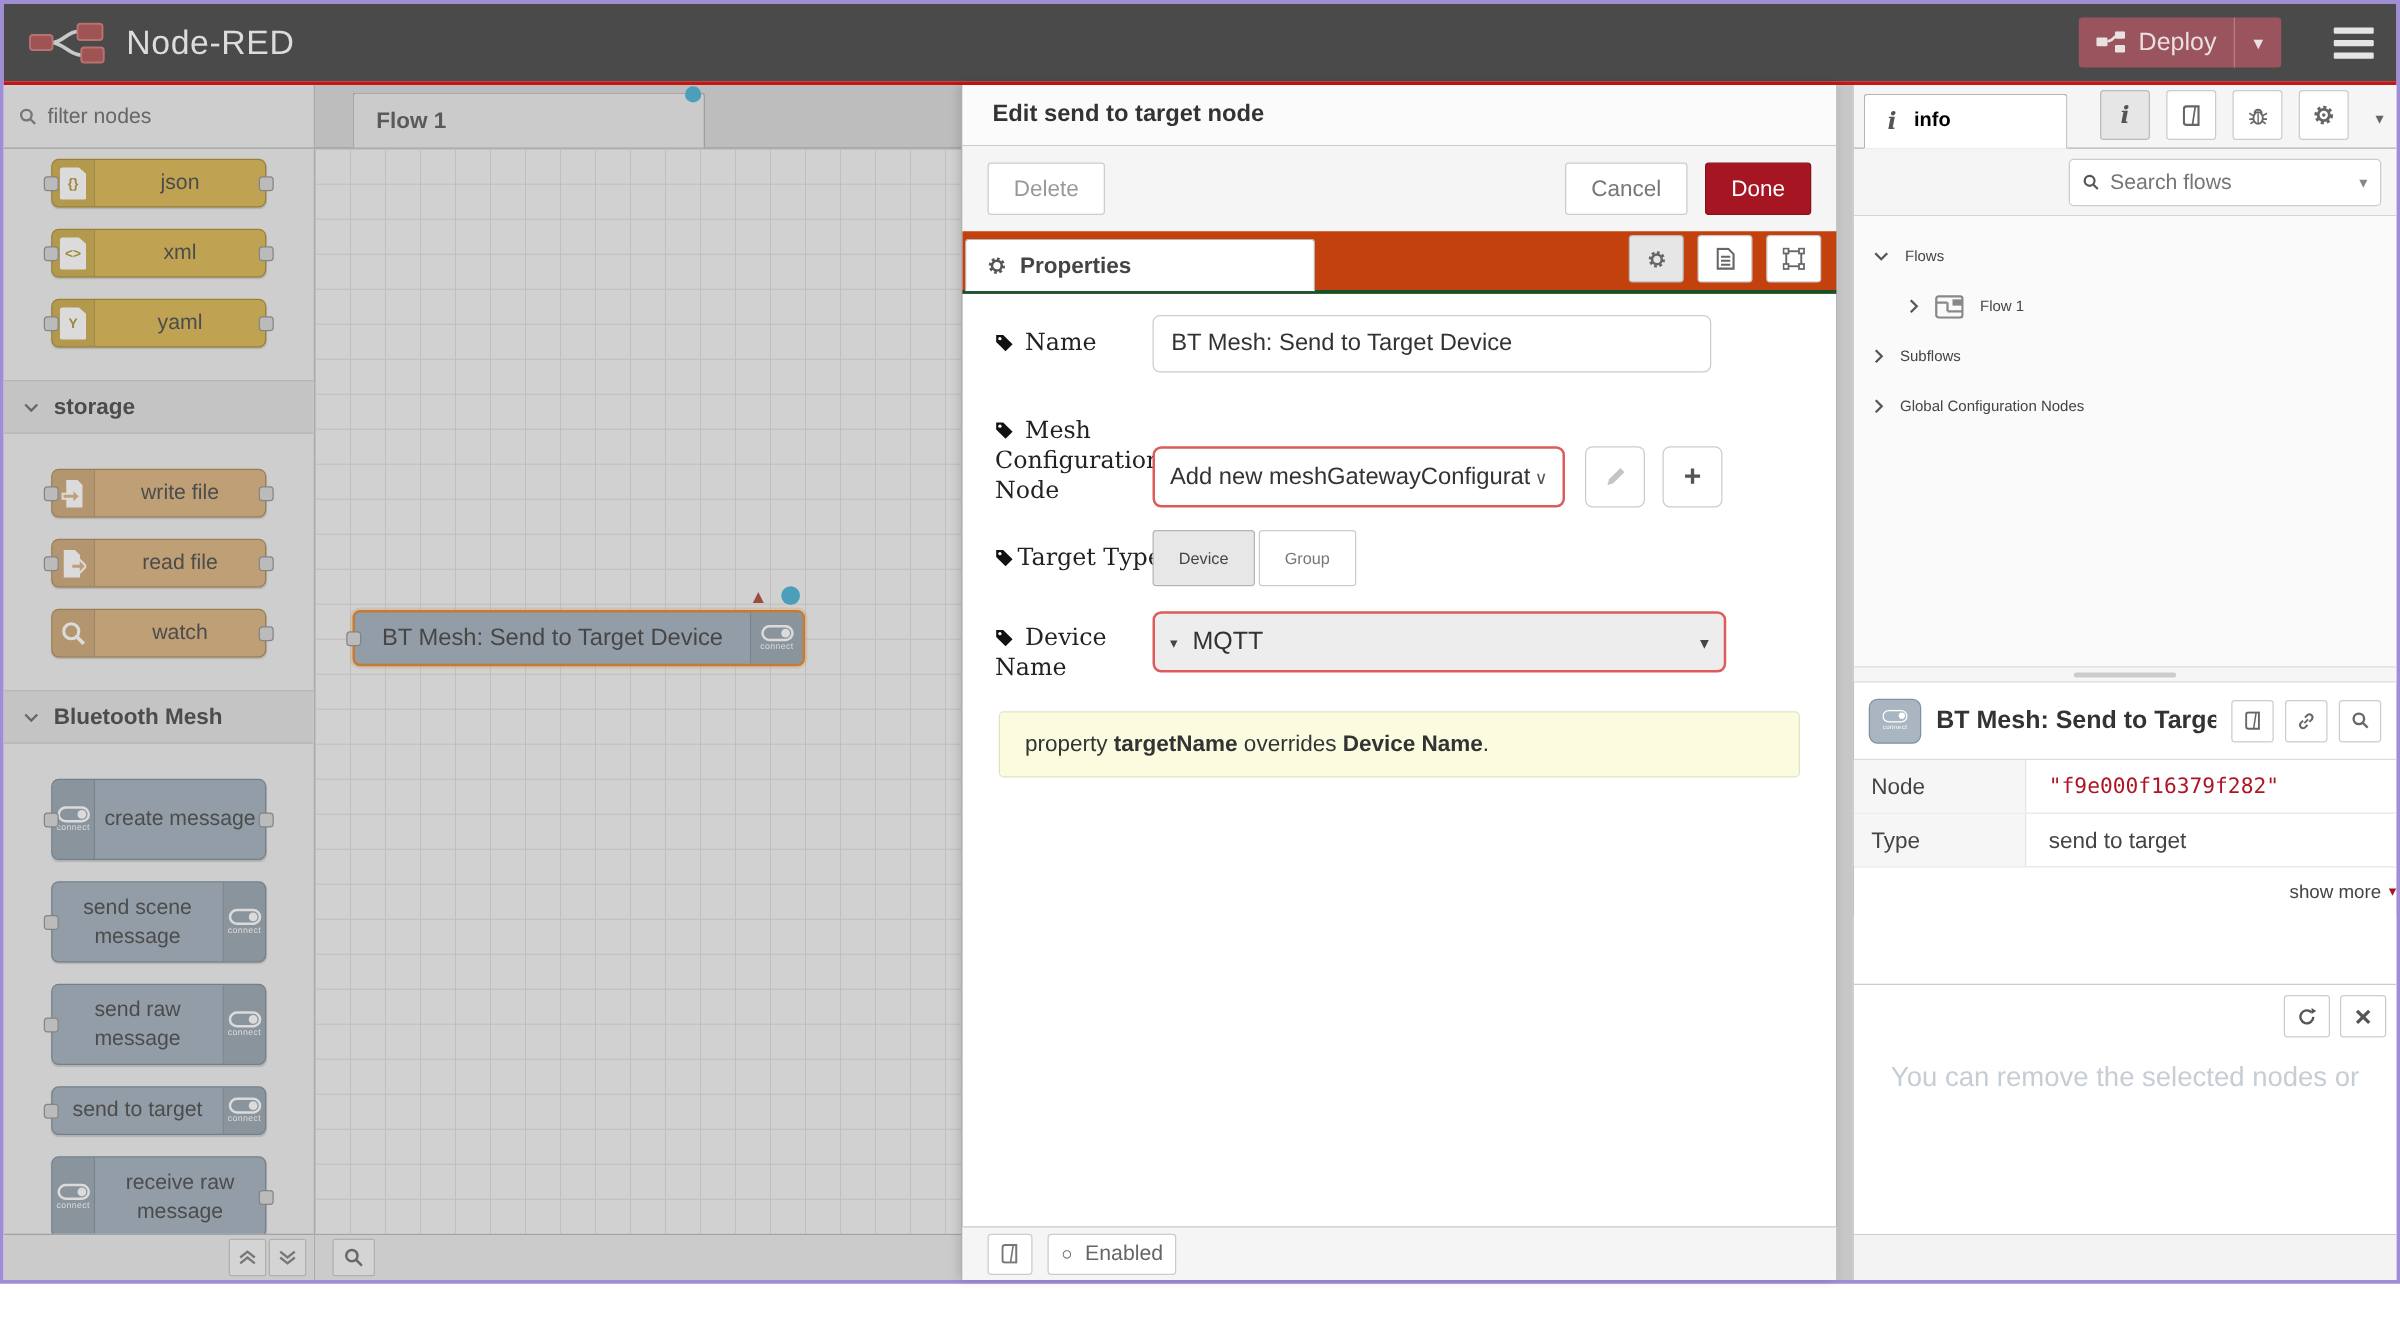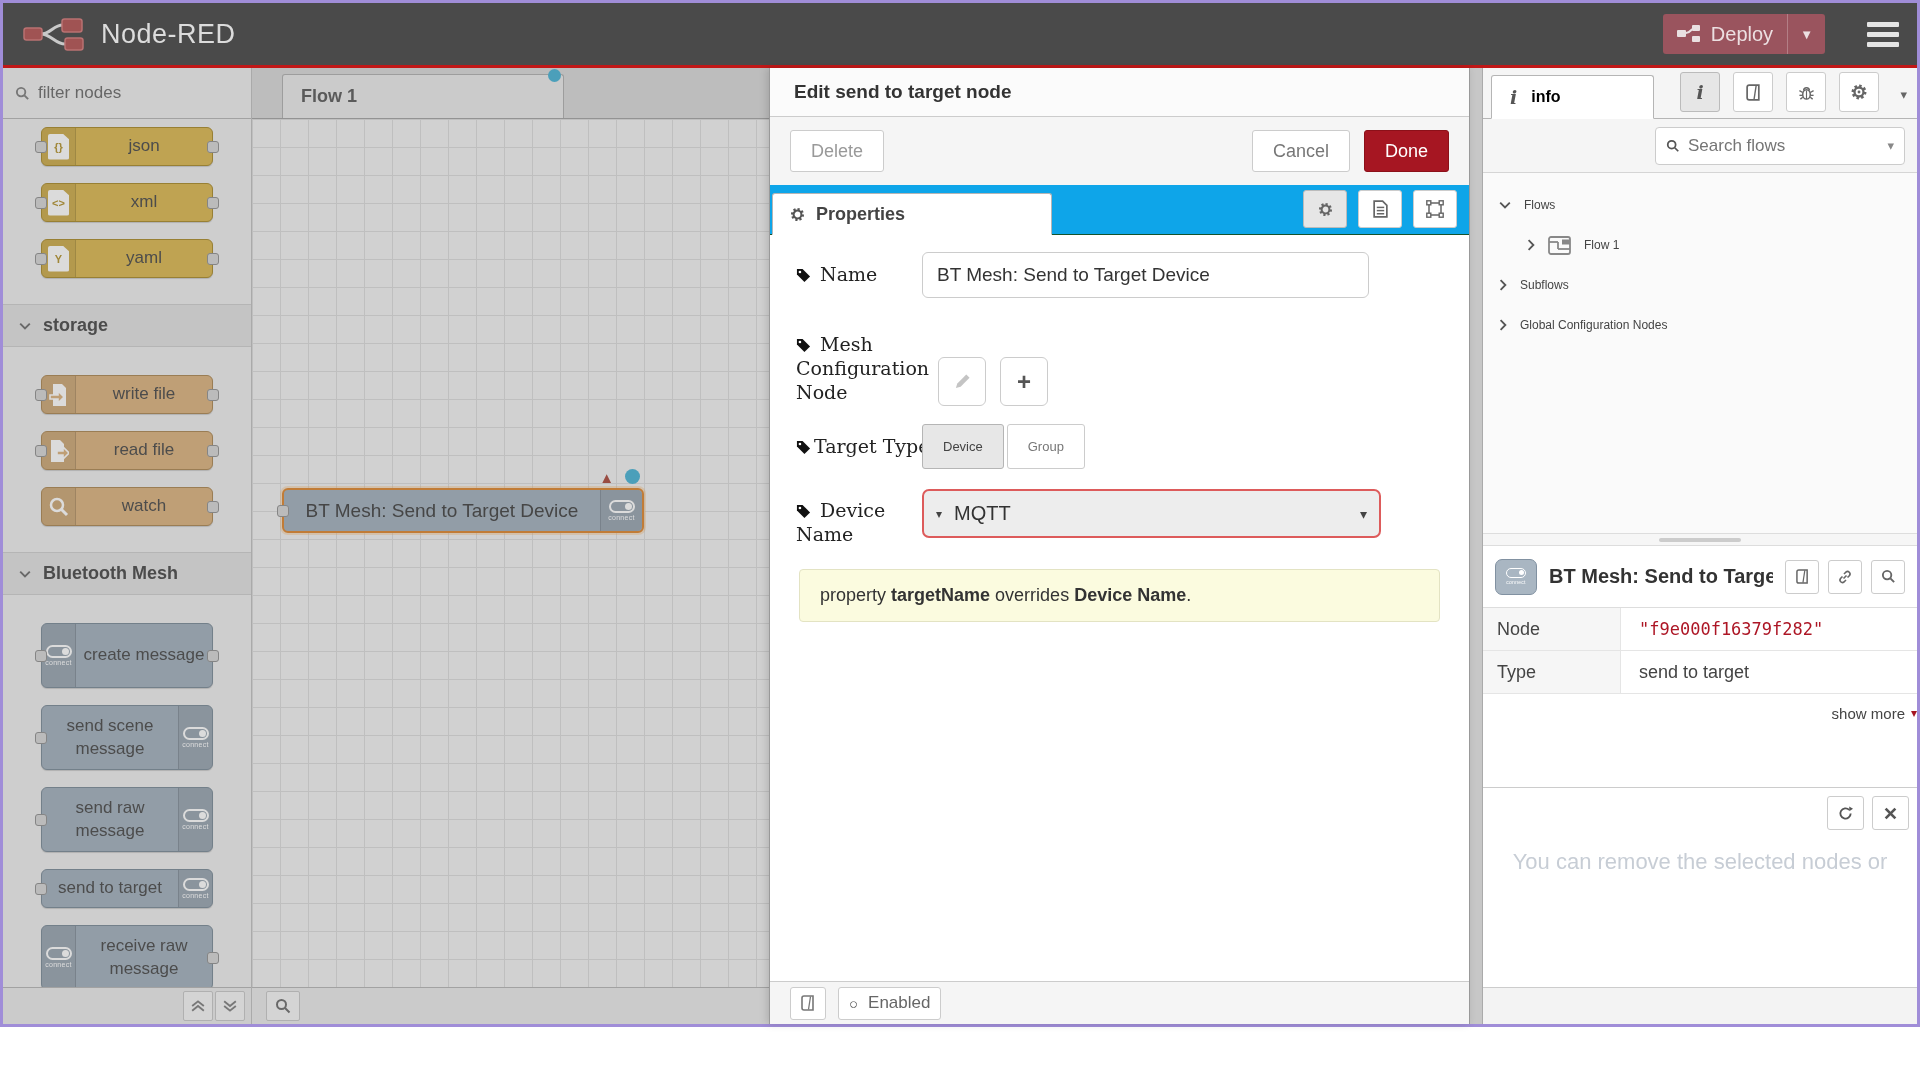--- a/index.html
+++ b/index.html
@@ -62,21 +62,21 @@
   .node-dot { position:absolute; top:-21px; right:2px; width:15px; height:15px; border-radius:50%; background:#54b8d8; }
   .canvas-footer { height:37px; background:#ececec; border-top:1px solid #bbb; flex:none; display:flex; align-items:center; padding:0 14px; }
 
   
   .dialog { width:701px; flex:none; background:#fff; border-left:1px solid #999; border-right:1px solid #999; display:flex; flex-direction:column; z-index:60; box-shadow:-2px 0 8px rgba(0,0,0,0.15); }
   .dlg-title { height:49px; flex:none; background:#fbfbfb; border-bottom:1px solid #ccc; display:flex; align-items:center; padding:0 24px; font-weight:bold; font-size:19px; color:#333; }
   .dlg-buttons { height:68px; flex:none; background:#f5f5f5; display:flex; align-items:center; padding:0 20px; }
   .btn { height:42px; border-radius:3px; border:1px solid #ccc; background:#fff; font-size:18px; color:#777; display:flex; align-items:center; justify-content:center; padding:0 20px; cursor:pointer; font-family:"Liberation Sans",sans-serif; }
   .btn-delete { color:#999; }
   .btn-done { background:#a61622; border-color:#8c1019; color:#fff; margin-left:14px; }
-  .dlg-tabbar { height:50px; flex:none; background:#0ea5e9; border-bottom:1px solid #14532d; position:relative; }
+  .dlg-tabbar { height:50px; flex:none; background:#c2410c; border-bottom:3px solid #14532d; position:relative; }
   .props-tab { position:absolute; left:2px; bottom:-1px; width:280px; height:42px; background:#fff; border:1px solid #b5b5b5; border-bottom:1px solid #fff; border-radius:3px 3px 0 0; display:flex; align-items:center; gap:10px; padding-left:16px; font-weight:bold; font-size:18px; color:#444; cursor:pointer; }
   .tab-tools { position:absolute; right:12px; bottom:6px; display:flex; gap:11px; }
   .tool-btn { width:44px; height:38px; background:#fff; border:1px solid #ccc; border-radius:3px; display:flex; align-items:center; justify-content:center; color:#666; cursor:pointer; }
   .tool-btn.active { background:#e6e6e6; border-color:#bbb; }
   .dlg-form { flex:1; padding:17px 26px 0; overflow:hidden; }
   .frow { display:flex; margin-bottom:25px; }
   .flabel { width:126px; flex:none; font-family:"DejaVu Serif", serif; font-size:19px; color:#222; line-height:1.25; padding-top:10px; }
   .flabel .tag { display:inline-block; vertical-align:-2px; margin-right:3px; color:#111; }
   .row-center { align-items:center; } .row-center .flabel { padding-top:0; }
   .txt-input { width:447px; height:46px; border:1px solid #ccc; border-radius:6px; padding:0 14px; font-size:19px; color:#333; font-family:"Liberation Sans",sans-serif; outline:none; }
@@ -425,20 +425,24 @@
         </div>
 
         <div class="frow" style="margin-bottom:18px;">
           <div class="flabel">
             <span class="tag"><svg width="15" height="15" viewBox="0 0 16 16">
                   <path d="M15 9L7 1H1v6l8 8z" fill="#111"></path>
                   <circle cx="4.2" cy="4.2" r="1.4" fill="#fff"></circle>
                 </svg></span>
             <span>Mesh Configuration Node</span>
           </div>
+          <div class="sel sel-mesh">
+            <span style="white-space:nowrap;overflow:hidden;">Add new meshGatewayConfigurat</span>
+            <span class="caret">∨</span>
+          </div>
           <div class="mini-btn first">
             <svg width="17" height="17" viewBox="0 0 18 18">
                 <path d="M2 16l1.5-5L13 1.5 16.5 5 7 14.5 2 16z" fill="#c4c4c4"></path>
               </svg>
           </div>
           <div class="mini-btn plus">+</div>
         </div>
 
         <div class="frow row-center" style="margin-bottom:20px;">
           <div class="flabel" style="white-space:nowrap;">

